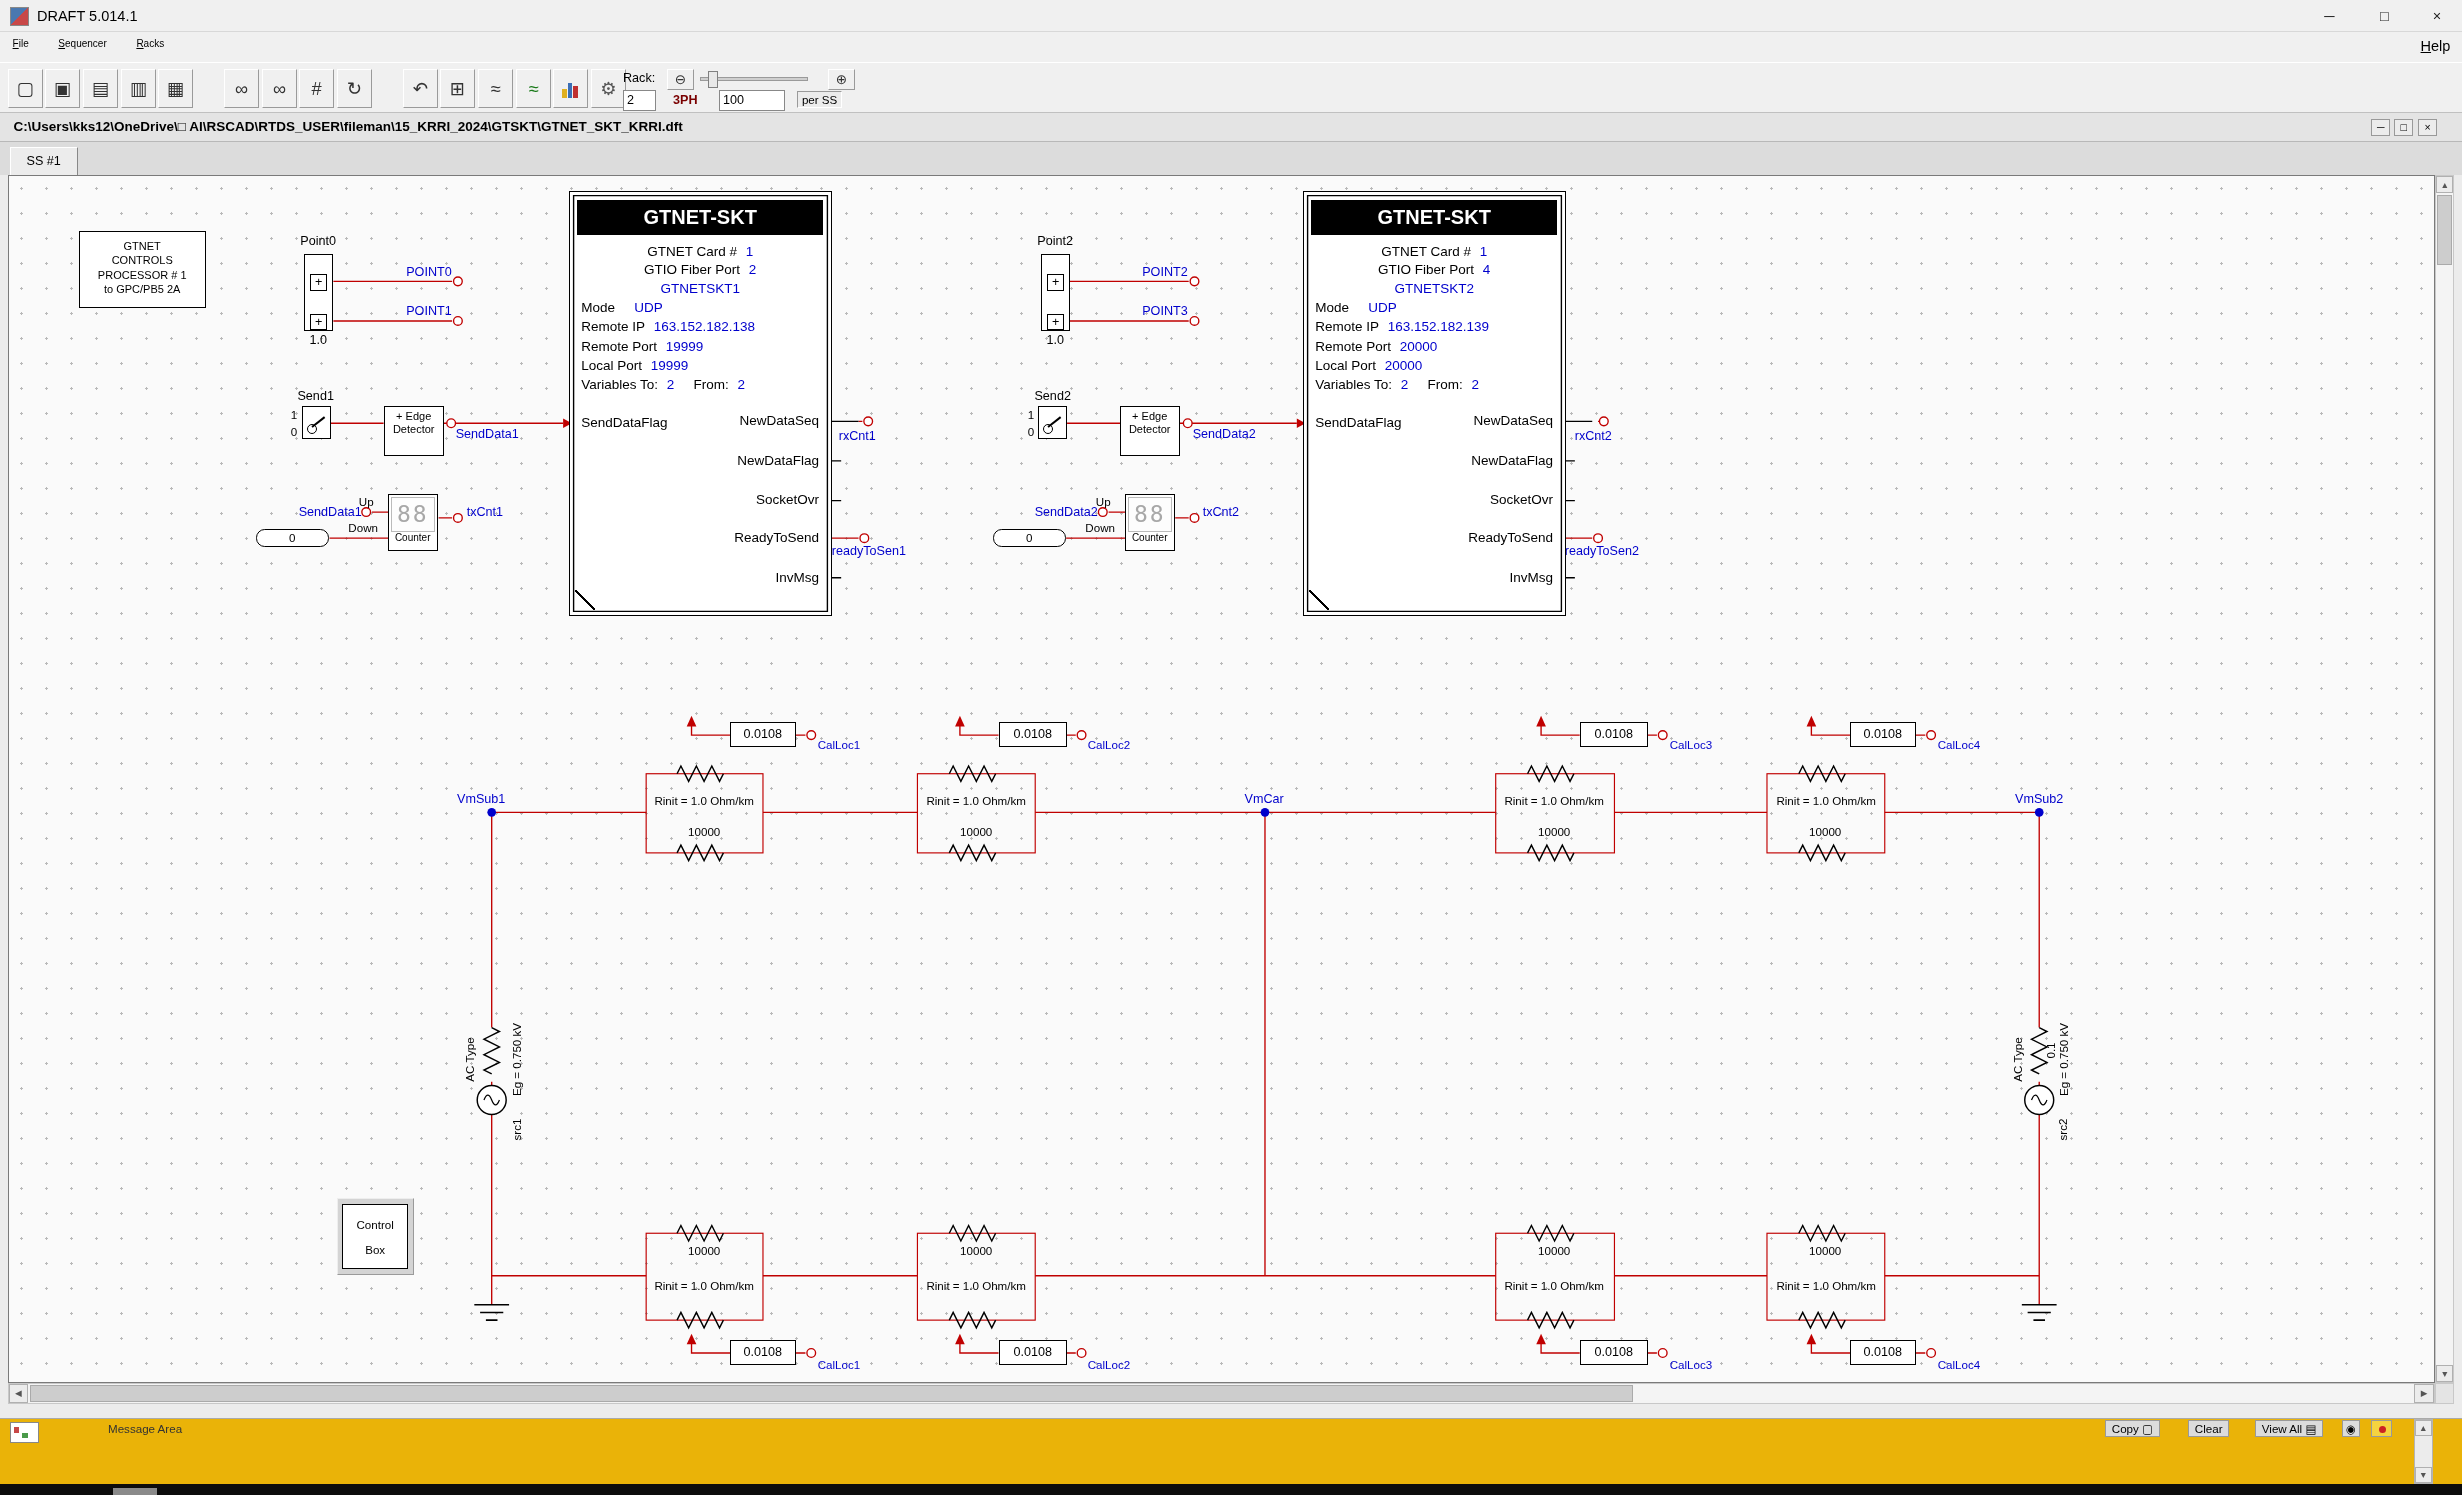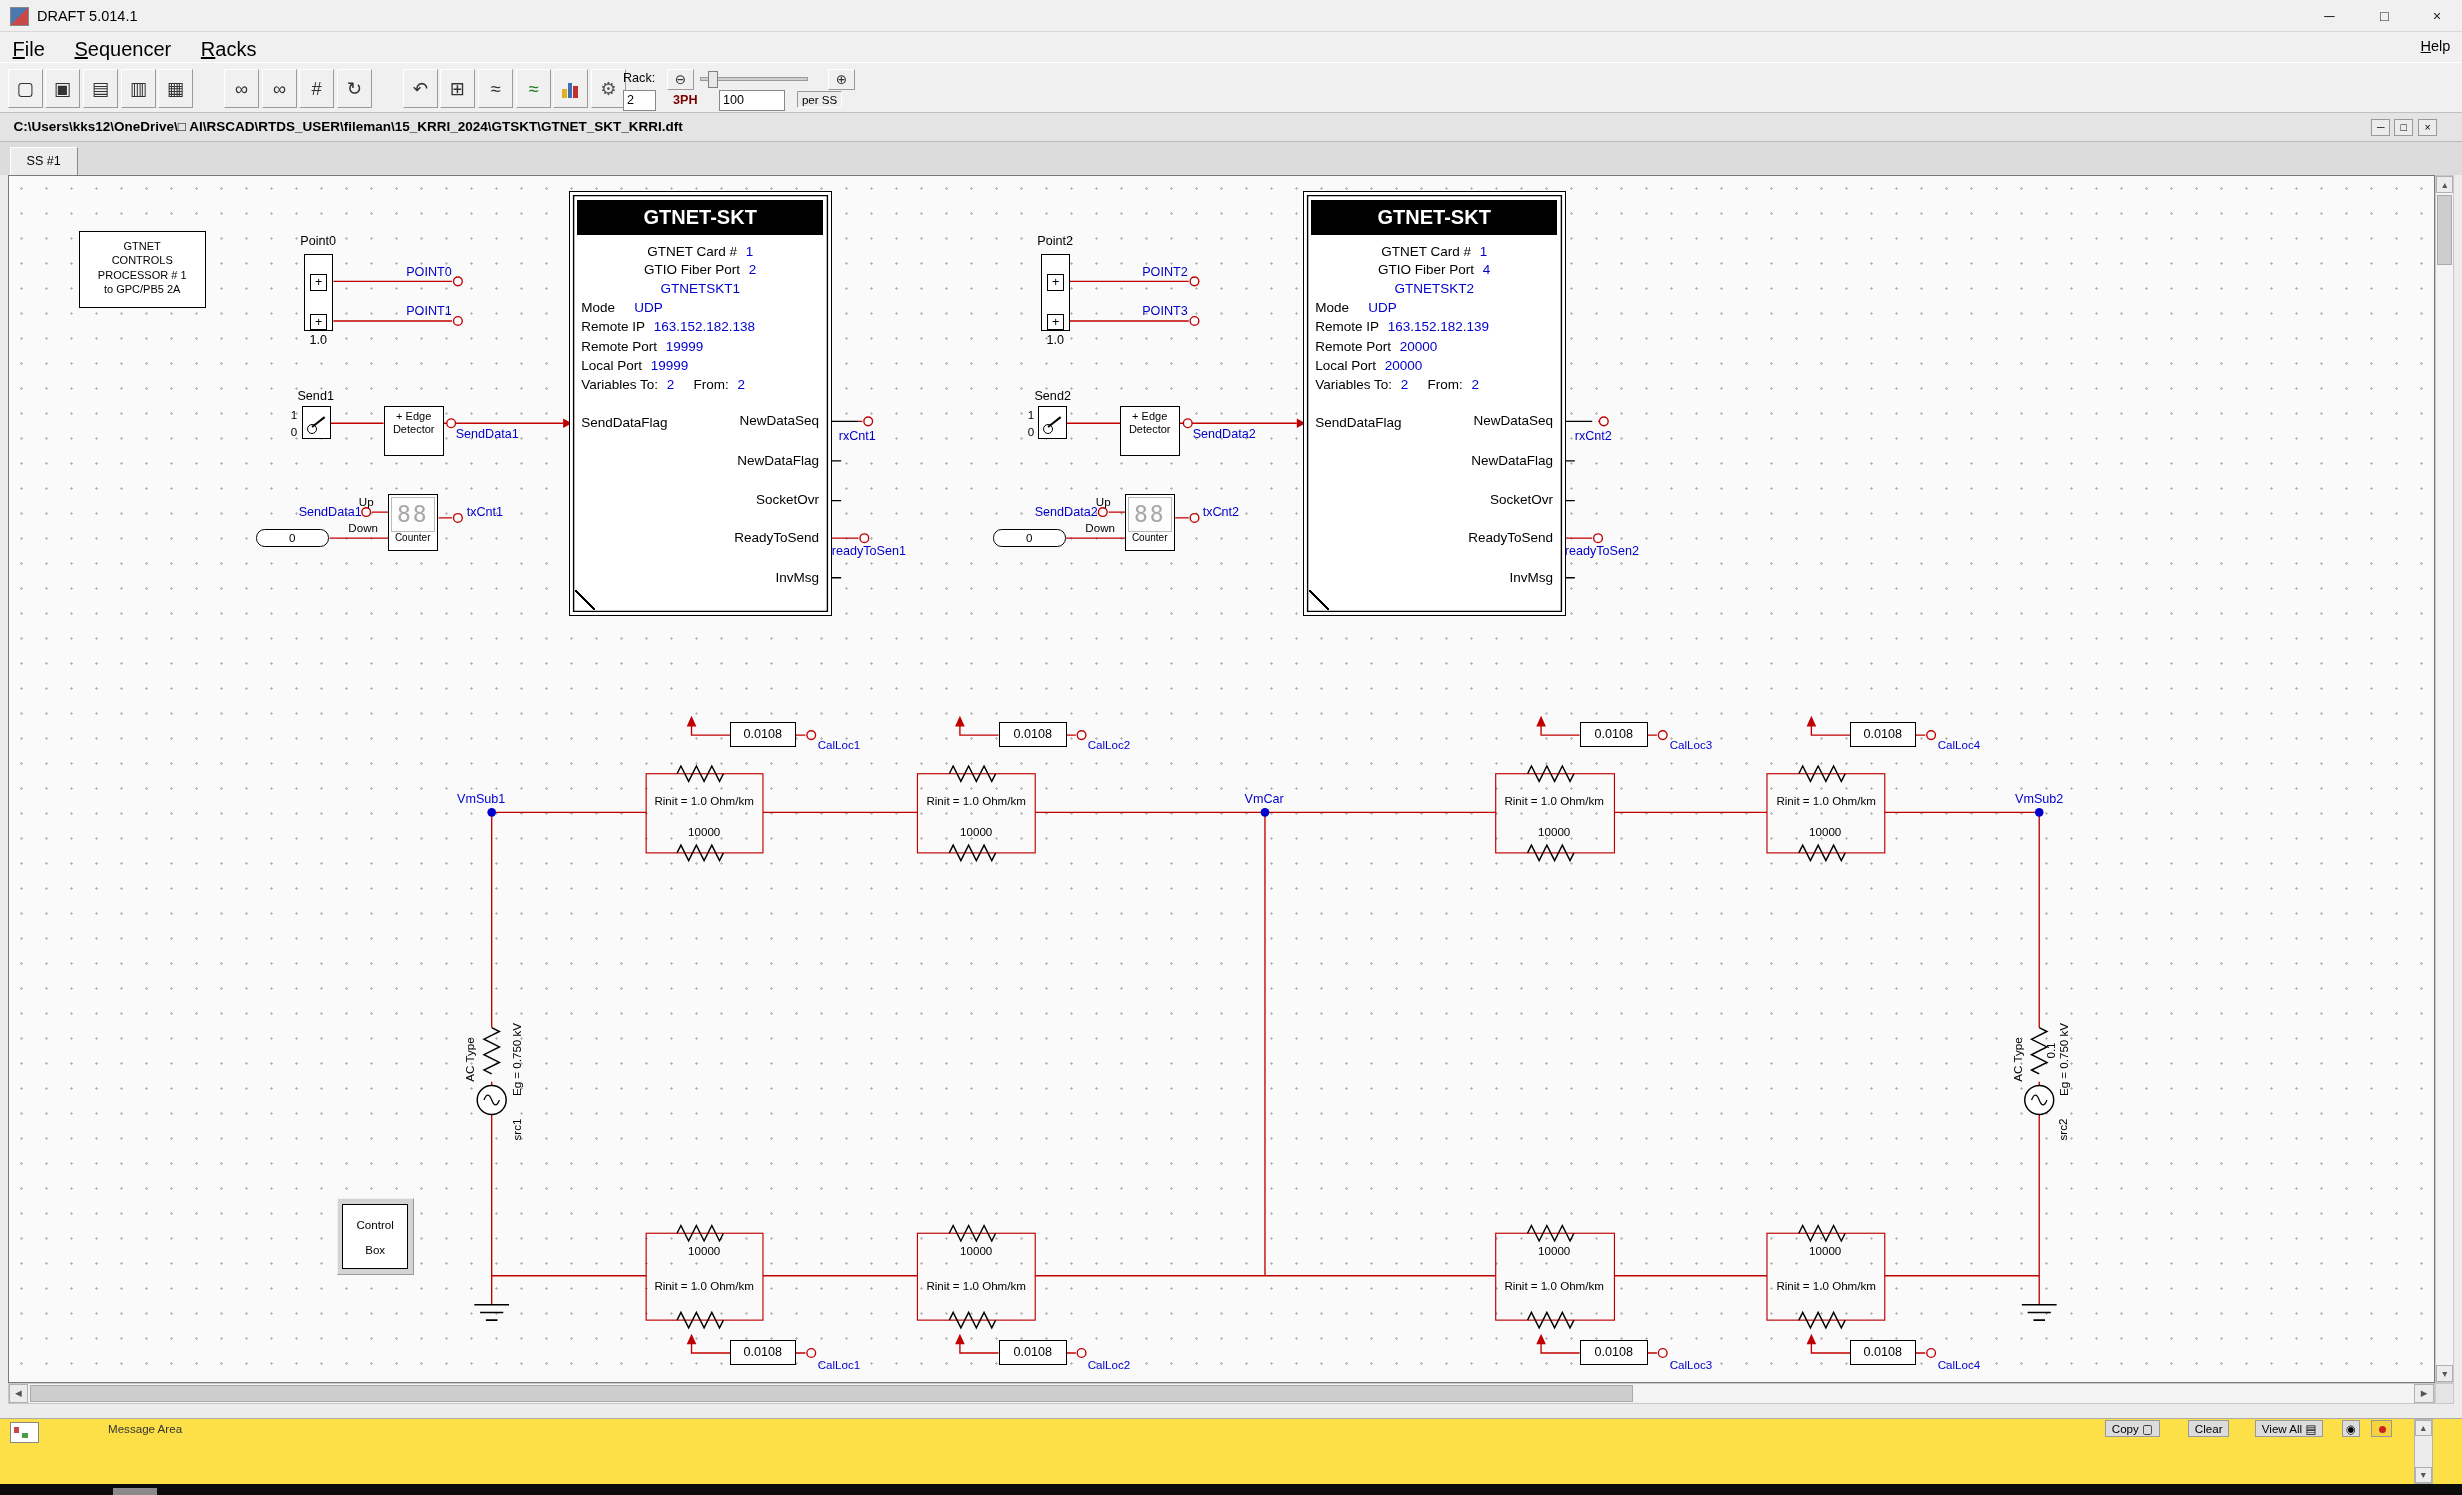--- a/index.html
+++ b/index.html
@@ -4,21 +4,21 @@
 <style>
 *{margin:0;padding:0;box-sizing:border-box}
 html,body{width:2462px;height:1496px;overflow:hidden}
 body{background:#ececec;font-family:"Liberation Sans","DejaVu Sans",sans-serif;position:relative;color:#000}
 
 .titlebar{position:absolute;left:0;top:0;right:0;height:32px;background:#f0f0f0;border-bottom:1px solid #d8d8d8}
 .app-icon{position:absolute;left:9.7px;top:6.8px;width:19.3px;height:19.3px;background:linear-gradient(135deg,#4a78b0 50%,#c84848 50%);border:1px solid #888}
 .title-text{position:absolute;left:37px;top:7.7px;font-size:14.5px}
 .winbtn{position:absolute;top:0;width:55px;height:32px;text-align:center;line-height:32px;font-size:14.5px;color:#222}
 .menubar{position:absolute;left:0;top:32px;right:0;height:30px;background:#f0f0f0}
-.menu-item{display:inline-block;padding:5.8px 12.6px;font-size:20px}
+.menu-item{display:inline-block;padding:5.8px 12.6px;font-size:10px}
 .menu-item::first-letter{text-decoration:underline}
 .menu-help{position:absolute;right:11.6px;top:5.8px;font-size:14.5px}
 .menu-help::first-letter{text-decoration:underline}
 .toolbar{position:absolute;left:0;top:62px;right:0;height:51px;background:#f0f0f0;border-top:1px solid #fff;border-bottom:1px solid #c0c0c0}
 .tbtn{position:absolute;top:5.8px;width:35px;height:39px;background:#f0f0f0;border:1px solid;border-color:#fff #9a9a9a #9a9a9a #fff;font-size:18.3px;text-align:center;line-height:37px;color:#333}
 .chart-ic{display:inline-block;width:19.3px;height:19.3px;vertical-align:middle;position:relative}
 .chart-ic i{position:absolute;bottom:1.9px;width:4.8px}
 .rack{position:absolute;left:623px;top:5.8px;width:290px;height:44px}
 .rlabel{position:absolute;font-size:12.6px}
 .rinput{position:absolute;height:21px;border:1px solid #888;background:#fff;font-size:12.6px;padding:0 2.9px;font-family:"Liberation Sans",sans-serif}
@@ -59,21 +59,21 @@
 .gval{color:#0000cc;margin-left:8.7px}
 .gml{margin-left:19.3px}
 .fold{position:absolute;left:5.8px;bottom:5.8px;width:19.3px;height:19.3px;background:linear-gradient(45deg,transparent 46%,#000 46%,#000 54%,transparent 54%)}
 
 .vscroll{position:absolute;left:2435px;top:175px;width:19.3px;height:1208px;background:#f4f4f4;border:1px solid #c8c8c8}
 .hscroll{position:absolute;left:7.7px;top:1383px;width:2427px;height:21px;background:#f4f4f4;border:1px solid #c8c8c8}
 .sb-btn{position:absolute;background:#ececec;border:1px solid #b0b0b0;color:#555;text-align:center;font-size:8.7px;line-height:17.4px}
 .sb-thumb{position:absolute;background:#cdcdcd;border:1px solid #aaa}
 .sb-corner{position:absolute;left:2435px;top:1383px;width:19.3px;height:21px;background:#e4e4e4;border:1px solid #c8c8c8}
 
-.msgarea{position:absolute;left:0;top:1418px;right:0;height:66px;background:#fde047;border-top:1px solid #aaa}
+.msgarea{position:absolute;left:0;top:1418px;right:0;height:66px;background:#eab308;border-top:1px solid #aaa}
 .mic{position:absolute;left:9.7px;top:2.9px;width:29px;height:21px;background:#fff;border:1px solid #888}
 .mic i{position:absolute;width:5.8px;height:5.8px}
 .msg-title{position:absolute;left:108px;top:2.9px;font-size:11.6px;color:#333}
 .msg-list{position:absolute;left:104px;top:19.3px;right:50px;bottom:0;background:#fff;border:1px solid #9a9a9a;overflow:hidden;font-size:12.6px;line-height:18.3px;padding:1px 4.8px}
 .mbtn{position:absolute;top:1px;height:17.4px;background:#dcdcdc;border:1px solid #999;font-size:11.6px;line-height:15.4px;padding:0 5.8px;white-space:nowrap}
 .msb{position:absolute;right:29px;top:0;width:19.3px;bottom:0;background:#ececec;border:1px solid #b4b4b4}
 .status-ic{position:absolute;width:21px;height:17.4px;background:#f5d340;border:1px solid #999}
 .status-ic i{position:absolute;left:6.8px;top:4.8px;width:7.7px;height:7.7px;background:#cc2222;border-radius:50%}
 .blackbar{position:absolute;left:0;top:1484px;right:0;height:11.6px;background:#0c0c0c}
 .bb-box{position:absolute;left:113px;top:3.9px;width:44px;height:6.8px;background:#8a8a8a}

